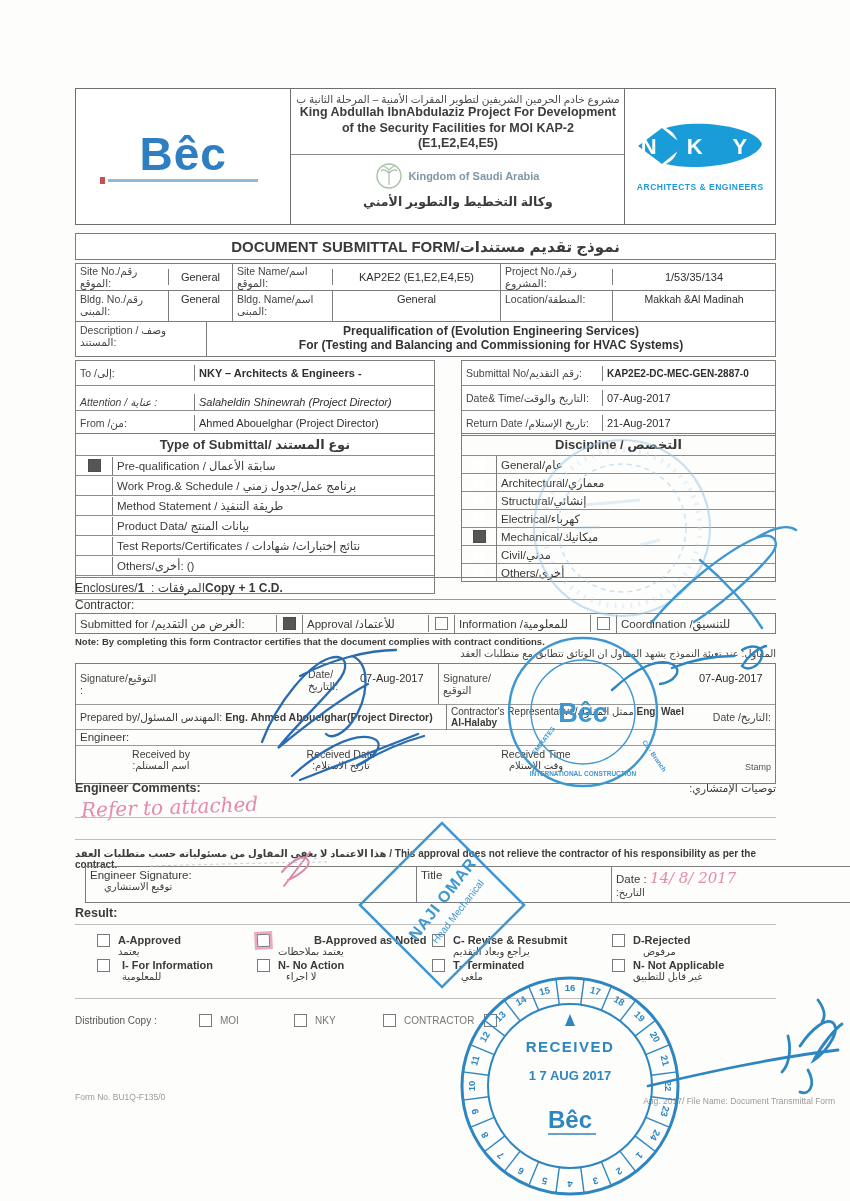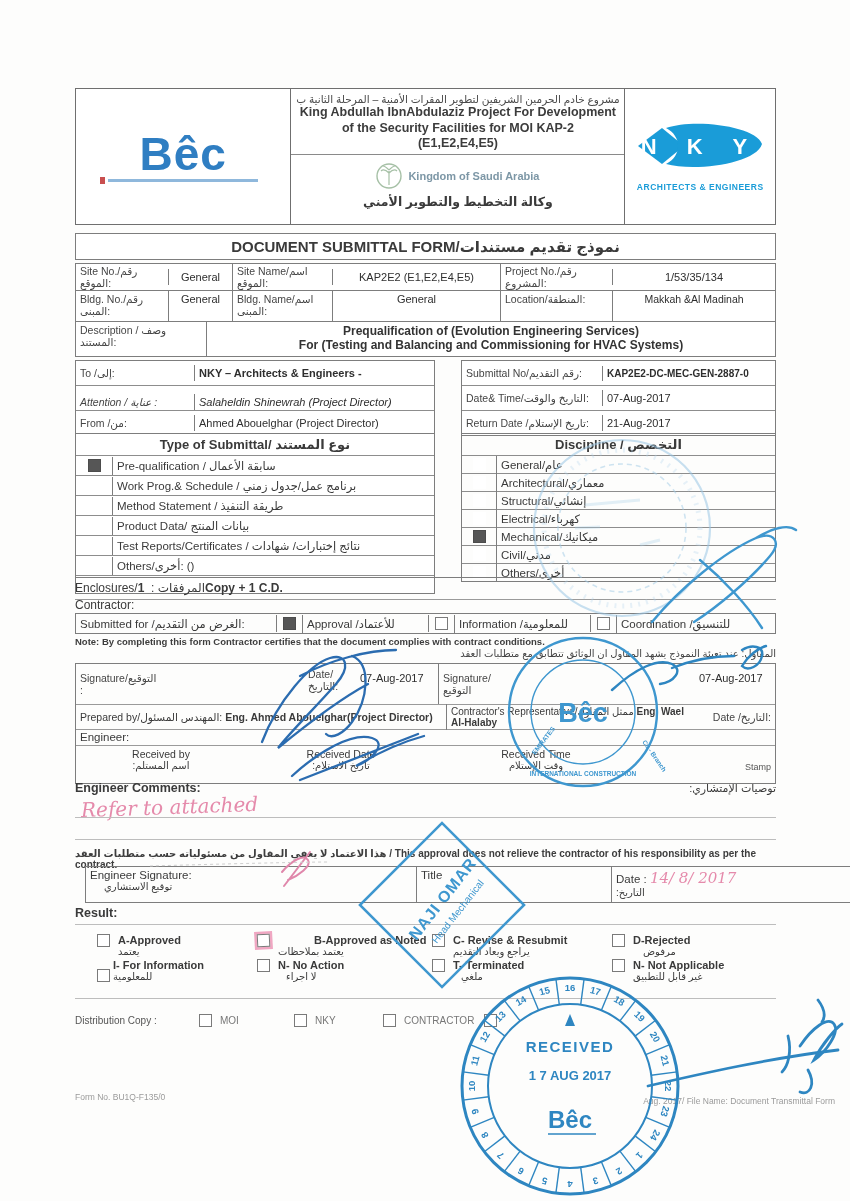--- a/index.html
+++ b/index.html
@@ -330,21 +330,21 @@
           </div>
       <div class="row" style="flex:1;gap:8px;">
             <span class="cb"></span>
             <div>
               <div class="b" style="font-size:11px;">D-Rejected</div>
               <div class="ar" style="font-size:10px;text-align:left;padding-left:10px;">مرفوض</div>
             </div>
           </div>
     </div>
     <div class="row" style="margin-top:2px;">
-      <div class="row" style="width:160px;margin-left:22px;gap:3px;align-items:flex-end;">
+      <div class="row" style="width:160px;margin-left:22px;gap:12px;">
             <span class="cb"></span>
             <div>
               <div class="b" style="font-size:11px;">I- For Information</div>
               <div class="ar" style="font-size:10px;text-align:left;">للمعلومية</div>
             </div>
           </div>
       <div class="row" style="width:175px;gap:8px;">
             <span class="cb"></span>
             <div>
               <div class="b" style="font-size:11px;">N- No Action</div>

